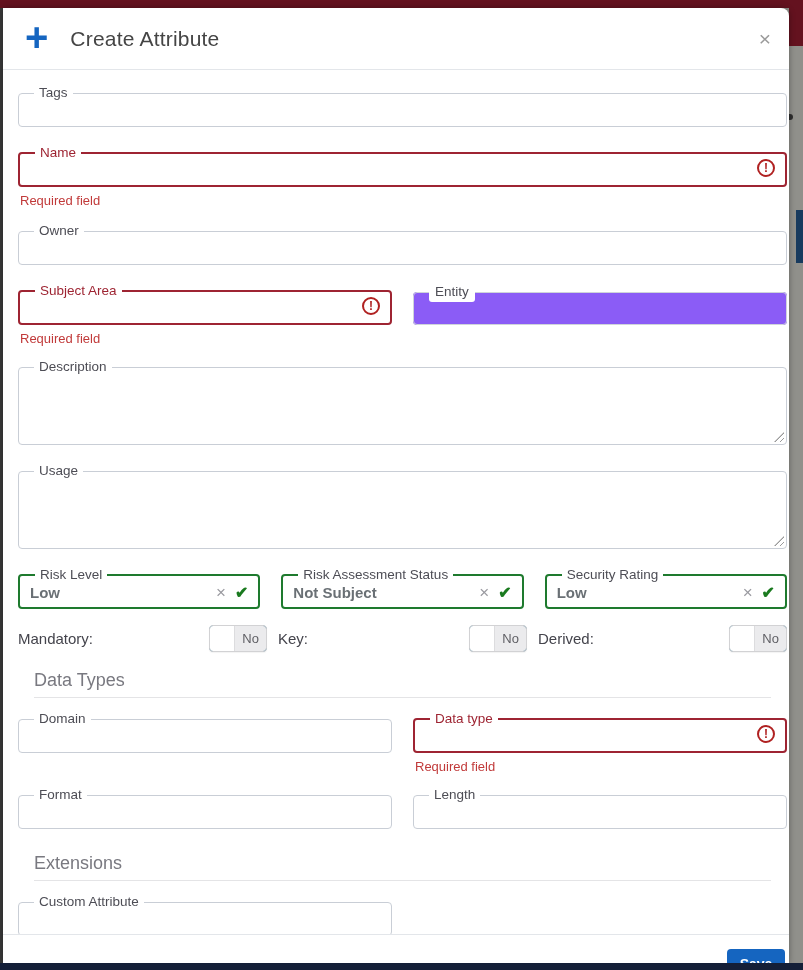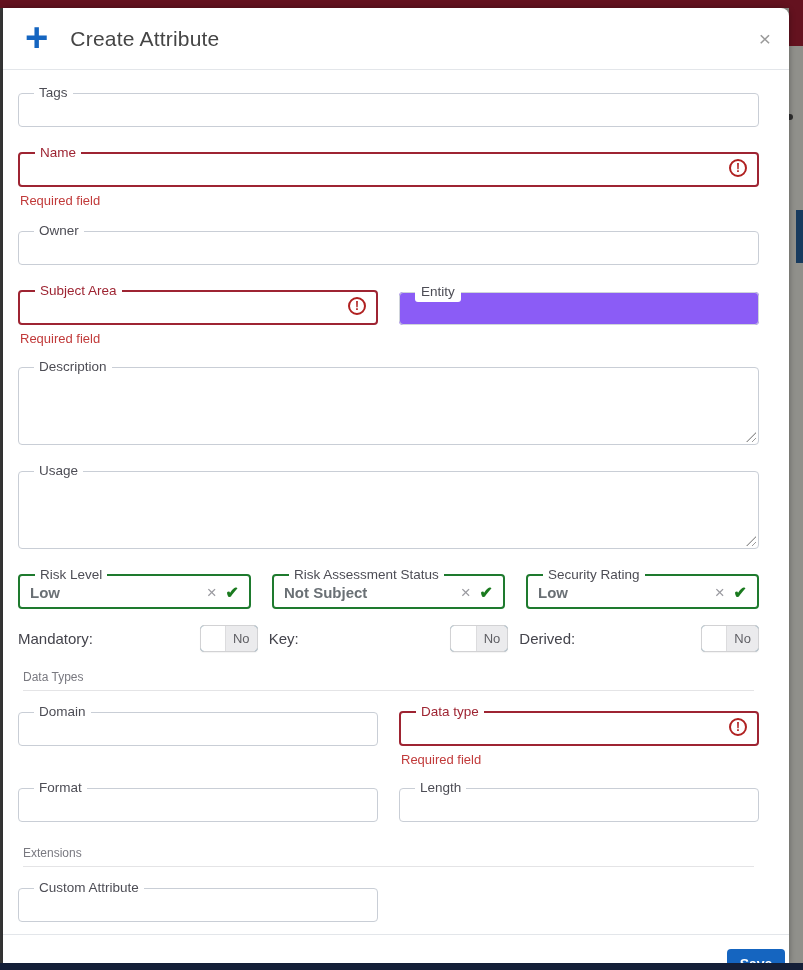--- a/index.html
+++ b/index.html
@@ -18,21 +18,21 @@
 
   
   .modal { position:absolute; left:3px; top:8px; width:786px; height:955px; background:#fff;
            border-radius:0 8px 0 0; box-shadow:0 0 6px rgba(0,0,0,.35); z-index:4; overflow:hidden; }
 
   .modal-header { height:62px; display:flex; align-items:center; padding:0 16px; border-bottom:1px solid #e3e6ea; }
   .plus-ico { color:#1565C0; font-size:40px; font-weight:bold; line-height:36px; margin:0 22px 4px 6px; }
   .title { font-size:21px; color:#454545; letter-spacing:.2px; }
   .close-ico { margin-left:auto; color:#9a9a9a; font-size:21px; line-height:21px; cursor:pointer; padding-right:2px; }
 
-  .modal-body { padding:16px 30px 0 15px; }
+  .modal-body { padding:16px 2px 0 15px; }
 
   .fg { position:relative; margin-bottom:19px; }
   fieldset.box { border:1px solid #c9ced6; border-radius:4px; height:41px; padding:0 10px; background:#fff; }
   fieldset.box legend { font-size:13.5px; color:#4d4d55; padding:0 5px; margin-left:5px; line-height:1.1; }
   .inner { display:flex; align-items:center; height:20px; }
   .inner input { border:none; outline:none; width:100%; font:15px "Liberation Sans",sans-serif; color:#495057; background:transparent; }
 
   fieldset.area { height:85px; }
   fieldset.area .inner { height:60px; align-items:flex-start; }
   .resize-handle { position:absolute; right:3px; bottom:3px; width:10px; height:10px;
@@ -62,21 +62,21 @@
 
   
   .toggle-row { display:flex; gap:11px; margin:4px 0 18px; }
   .toggle-cell { flex:1; display:flex; align-items:center; justify-content:space-between; }
   .toggle-label { font-size:15px; color:#44444c; }
   .toggle { width:58px; height:27px; border:1px solid #d2d2d4; border-radius:4px; display:flex; overflow:hidden;
             background:#0c4a6e; cursor:pointer; box-shadow:0 1px 1px rgba(0,0,0,.05); }
   .toggle .knob { width:45%; background:#fff; border-right:1px solid #dcdcde; }
   .toggle .state { flex:1; background:#ebebed; color:#5f5f64; font-size:13px; display:flex; align-items:center; justify-content:center; }
 
-  .section { font-size:12px; color:#797980; padding-bottom:6px; border-bottom:1px solid #e4e4e6; margin:2px 5px 14px; }
+  .section { font-size:18px; color:#797980; padding-bottom:6px; border-bottom:1px solid #e4e4e6; margin:2px 16px 14px; }
 
   .modal-footer { position:absolute; left:0; right:0; bottom:0; height:29px; border-top:1px solid #e3e6ea; background:#fff; }
   .save-btn { position:absolute; right:4px; top:14px; width:58px; height:30px; background:#1565C0; color:#fff;
               border:none; border-radius:4px; font:bold 14px "Liberation Sans",sans-serif; cursor:pointer; }
 </style>
 </head>
 <body>
 
 <div class="stage">
   <div class="bg-left"></div>

